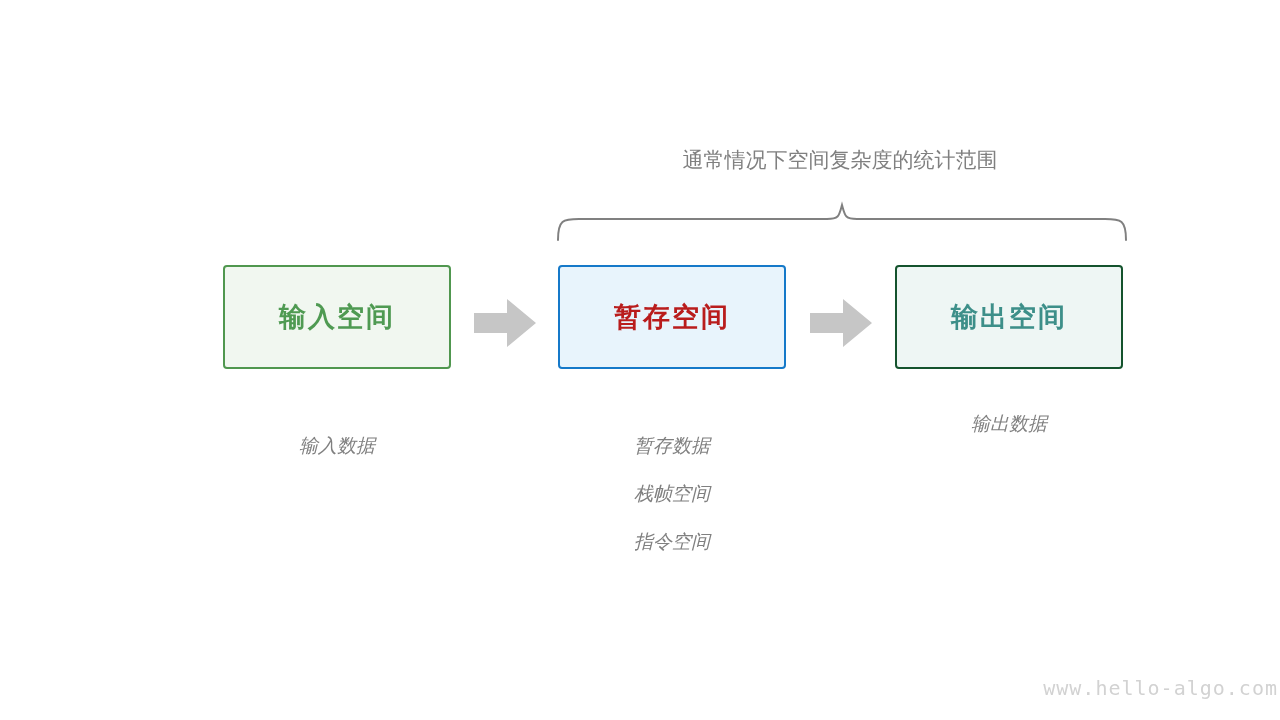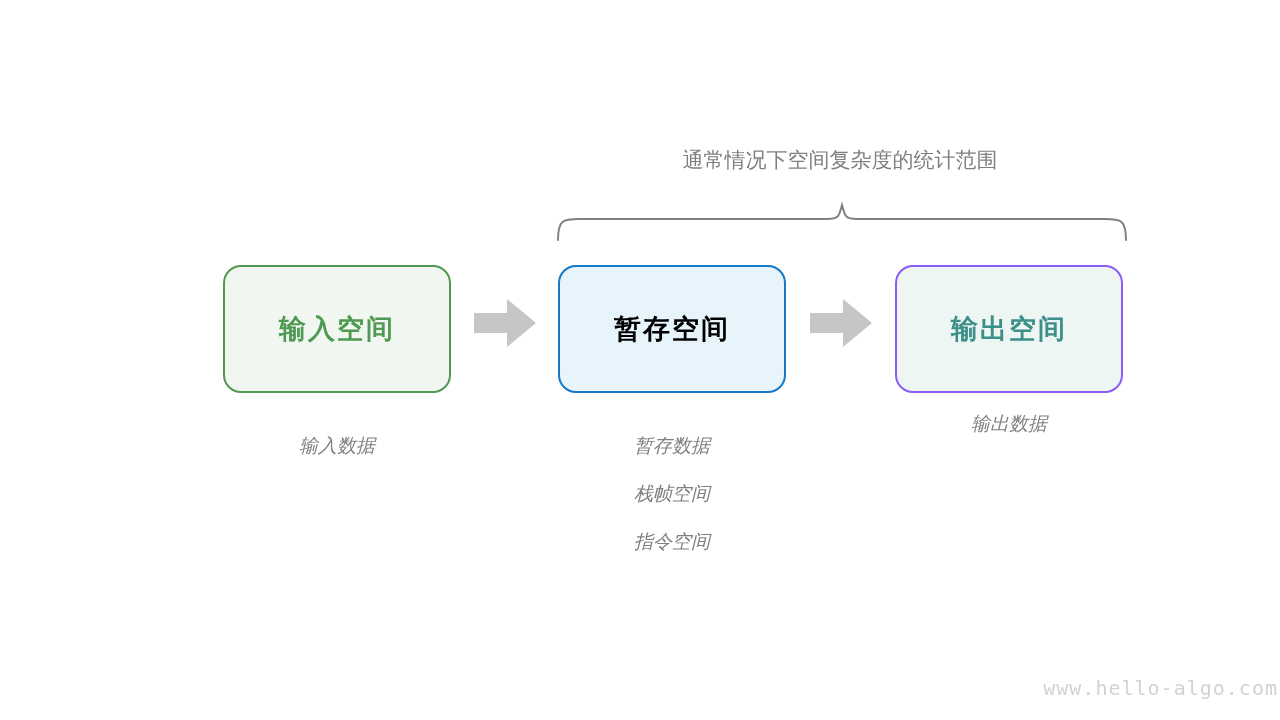--- a/index.html
+++ b/index.html
@@ -35,46 +35,46 @@
     position: absolute;
     left: 505px;
     top: 190px;
   }
 
   
   .box {
     position: absolute;
     top: 265px;
     width: 228px;
-    height: 128px;
-    border-radius: 18px;
+    height: 104px;
+    border-radius: 4px;
     box-sizing: border-box;
     display: flex;
     align-items: center;
     justify-content: center;
     font-size: 27px;
     font-weight: bold;
     letter-spacing: 2px;
   }
   .box-input {
     left: 189px;
     background: #f1f7f0;
     border: 2px solid #50974f;
     color: #4f9a52;
   }
   .box-temp {
     left: 524px;
     background: #e8f4fc;
     border: 2.5px solid #1579c9;
-    color: #000000;
+    color: #b91c1c;
   }
   .box-output {
     left: 861px;
     background: #eef6f4;
-    border: 2px solid #8b5cf6;
+    border: 2px solid #14532d;
     color: #3d8f89;
   }
 
   
   .arrow {
     position: absolute;
     top: 299px;
   }
   .arrow-1 { left: 440px; }
   .arrow-2 { left: 776px; }

